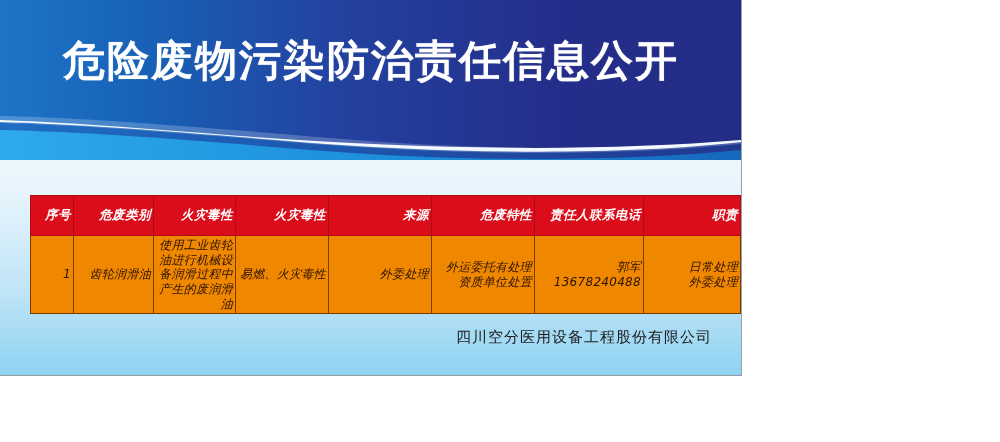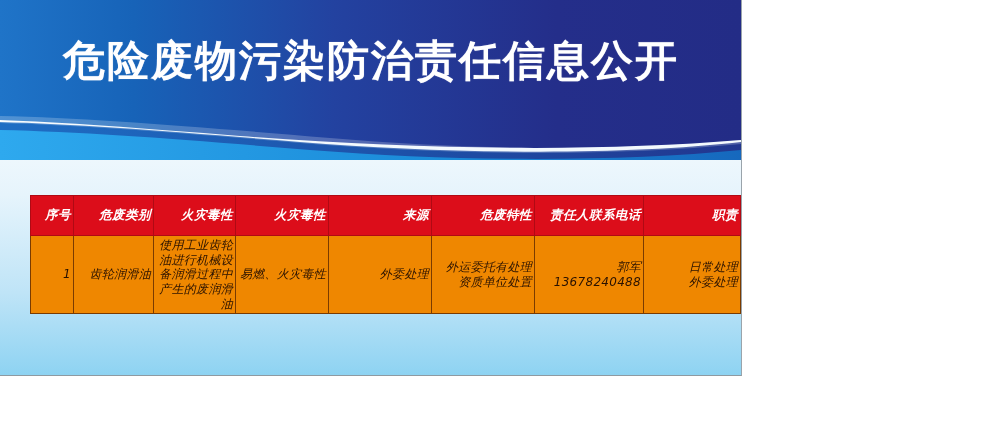--- a/index.html
+++ b/index.html
@@ -155,14 +155,15 @@
           <span class="cell-line">13678240488</span>
         </td>
         <td class="col-7">
           <span class="cell-line">日常处理</span>
           <span class="cell-line">外委处理</span>
         </td>
       </tr>
     </tbody>
   </table>
 
+  <div id="company">四川空分医用设备工程股份有限公司</div>
 
 </div>
 
 </body></html>

